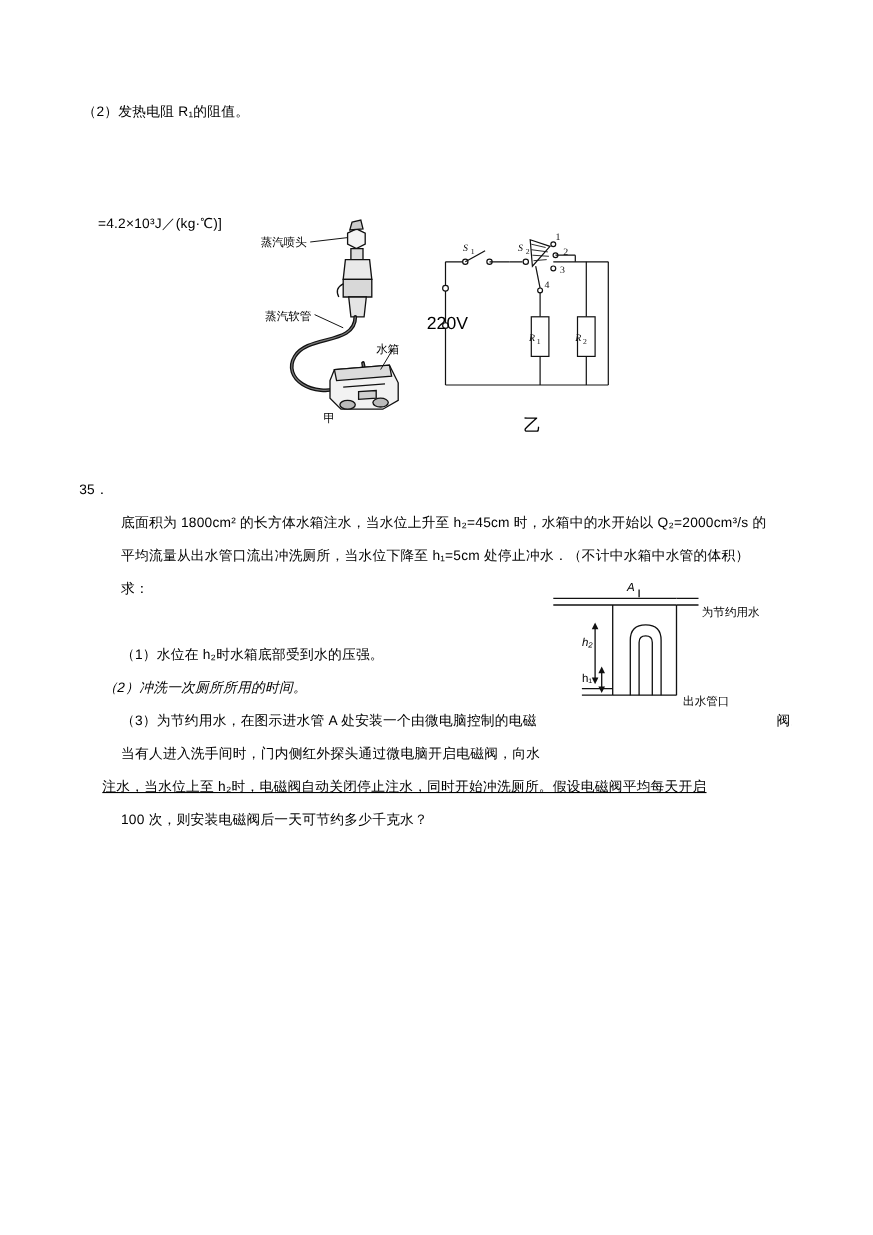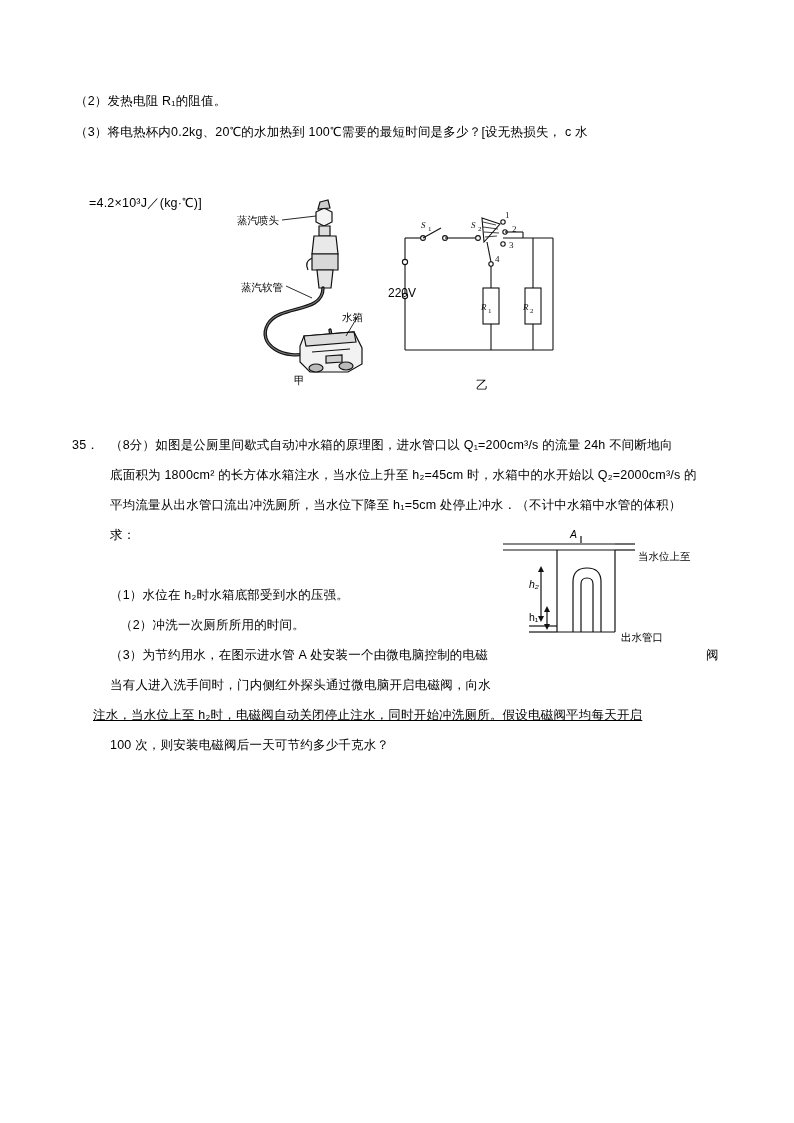--- a/index.html
+++ b/index.html
@@ -55,34 +55,34 @@
   
   #fig-yi {
     position: absolute;
     left: 383px;
     top: 200px;
     width: 200px;
     height: 195px;
   }
   #fig-yi .lbl {
     position: absolute;
-    font-size: 12px;
+    font-size: 16px;
     white-space: nowrap;
   }
   #lbl-220v { left: 5px; top: 86px; font-size: 10.5px; }
   #lbl-yi { left: 93px; top: 177px; font-size: 11px; }
 
   
   #q35-num { left: 72px; top: 436px; }
   #q35-l1 { left: 110px; top: 436px; }
   #q35-l2 { left: 110px; top: 466px; }
   #q35-l3 { left: 110px; top: 496px; }
   #q35-l4 { left: 110px; top: 526px; }
   #q35-s1 { left: 110px; top: 586px; }
-  #q35-s2 { left: 120px; top: 616px; }
+  #q35-s2 { left: 94px; top: 616px; font-style: italic; }
   #q35-s3 { left: 110px; top: 646px; }
   #q35-s3b { left: 110px; top: 676px; }
   #q35-s3c { left: 93px; top: 706px; text-decoration: underline; }
   #q35-s3d { left: 110px; top: 736px; }
   #q35-s3-tail-valve { left: 706px; top: 646px; }
   #q35-s3-tail-box { left: 727px; top: 676px; }
 
   
   #fig-cistern {
     position: absolute;
@@ -101,21 +101,20 @@
   #lbl-A { left: 75px; top: 0px; font-style: italic; font-size: 11px; }
   #lbl-h1 { left: 34px; top: 50px; font-size: 10px; font-style: italic; }
   #lbl-h2 { left: 34px; top: 83px; font-size: 10px; }
 </style>
 </head>
 <body>
 
 <div class="page">
 
   <div class="txt" id="q2-line">（2）发热电阻 R₁的阻值。</div>
-  <div class="txt" id="q3-line1">（3）将电热杯内0.2kg、20℃的水加热到 100℃需要的最短时间是多少？[设无热损失， c 水</div>
   <div class="txt" id="q3-line2">=4.2×10³J／(kg·℃)]</div>
 
   <div id="fig-jia">
     <svg width="160" height="195" viewBox="0 0 160 195">
 
       <g fill="none" stroke="#111" stroke-width="1.2">
         <path d="M96 16 L104 12 L112 16 L112 26 L104 30 L96 26 Z" fill="#f4f4f4"></path>
         <path d="M99 30 L110 30 L110 40 L99 40 Z" fill="#ddd"></path>
         <path d="M94 40 L116 40 L118 58 L92 58 Z" fill="#e9e9e9"></path>
         <path d="M92 58 L118 58 L118 74 L92 74 Z" fill="#d8d8d8"></path>
@@ -203,21 +202,20 @@
           <text x="105" y="113" font-size="7">1</text>
         <text x="140" y="110" font-style="italic">R</text>
           <text x="147" y="113" font-size="7">2</text>
       </g>
     </svg>
     <div class="lbl" id="lbl-220v">220V</div>
     <div class="lbl" id="lbl-yi">乙</div>
   </div>
 
   <div class="txt" id="q35-num">35．</div>
-  <div class="txt" id="q35-l1">（8分）如图是公厕里间歇式自动冲水箱的原理图，进水管口以 Q₁=200cm³/s 的流量 24h 不间断地向</div>
   <div class="txt" id="q35-l2">底面积为 1800cm² 的长方体水箱注水，当水位上升至 h₂=45cm 时，水箱中的水开始以 Q₂=2000cm³/s 的</div>
   <div class="txt" id="q35-l3">平均流量从出水管口流出冲洗厕所，当水位下降至 h₁=5cm 处停止冲水．（不计中水箱中水管的体积）</div>
   <div class="txt" id="q35-l4">求：</div>
   <div class="txt" id="q35-s1">（1）水位在 h₂时水箱底部受到水的压强。</div>
   <div class="txt" id="q35-s2">（2）冲洗一次厕所所用的时间。</div>
   <div class="txt" id="q35-s3">（3）为节约用水，在图示进水管 A 处安装一个由微电脑控制的电磁</div>
   <div class="txt" id="q35-s3-tail-valve">阀。</div>
   <div class="txt" id="q35-s3b">当有人进入洗手间时，门内侧红外探头通过微电脑开启电磁阀，向水</div>
   <div class="txt" id="q35-s3-tail-box">箱</div>
   <div class="txt" id="q35-s3c">注水，当水位上至 h₂时，电磁阀自动关闭停止注水，同时开始冲洗厕所。假设电磁阀平均每天开启</div>
@@ -245,20 +243,20 @@
         <line x1="46" y1="40" x2="46" y2="92"></line>
         <path d="M43 44 L46 38 L49 44" fill="#111" stroke="none"></path>
         <path d="M43 88 L46 94 L49 88" fill="#111" stroke="none"></path>
         <line x1="52" y1="80" x2="52" y2="100"></line>
         <path d="M49 84 L52 78 L55 84" fill="#111" stroke="none"></path>
         <path d="M49 96 L52 102 L55 96" fill="#111" stroke="none"></path>
 
         <line x1="86" y1="8" x2="86" y2="15"></line>
       </g>
     </svg>
-    <div class="lbl" id="lbl-inpipe">当水位上至</div>
+    <div class="lbl" id="lbl-inpipe">为节约用水</div>
     <div class="lbl" id="lbl-outpipe">出水管口</div>
     <div class="lbl" id="lbl-A">A</div>
     <div class="lbl" id="lbl-h1">h₂</div>
     <div class="lbl" id="lbl-h2">h₁</div>
   </div>
 
 </div>
 
 </body></html>

